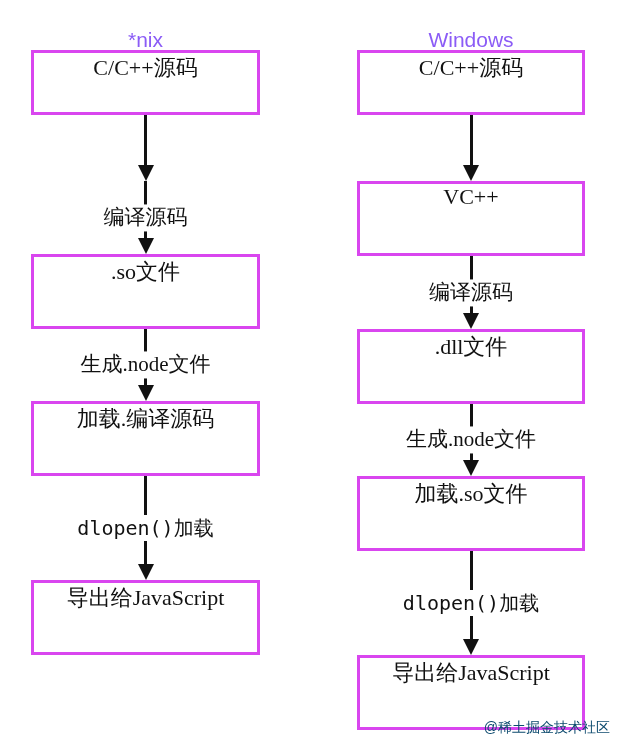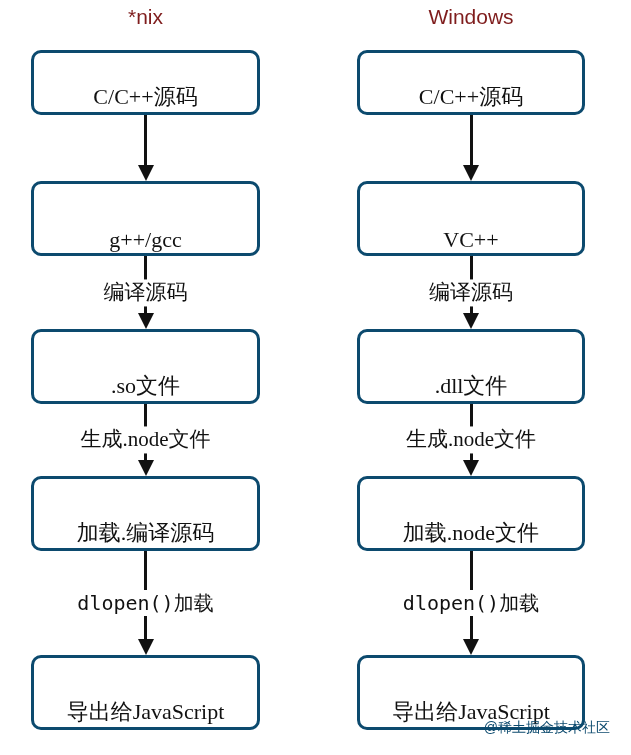--- a/index.html
+++ b/index.html
@@ -21,33 +21,33 @@
     top: 0;
     display: flex;
     flex-direction: column;
     align-items: stretch;
   }
   .col-nix { left: 31px; width: 229px; }
   .col-win { left: 357px; width: 228px; }
   .col-title {
     height: 50px;
     box-sizing: border-box;
-    padding-top: 5px;
+    padding-top: 28px;
     text-align: center;
     font-family: "Liberation Sans", sans-serif;
     font-size: 21px;
-    color: #7f1d1d;
+    color: #8b5cf6;
   }
   .box {
     box-sizing: border-box;
-    border: 3px solid #0c4a6e;
-    border-radius: 10px;
+    border: 3px solid #d946ef;
+    border-radius: 0;
     background: #ffffff;
     display: flex;
-    align-items: flex-end;
+    align-items: flex-start;
     justify-content: center;
     font-size: 22px;
     text-align: center;
   }
   .box-first { height: 65px; }
   .box-std { height: 75px; }
   .edge {
     position: relative;
     width: 100%;
   }
@@ -108,23 +108,20 @@
 
     <div class="box box-first">
       <span>C/C++源码</span>
     </div>
 
     <div class="edge edge-1">
       <div class="line"></div>
       <div class="head"></div>
     </div>
 
-    <div class="box box-std">
-      <span>g++/gcc</span>
-    </div>
 
     <div class="edge edge-2">
       <div class="line"></div>
       <div class="head"></div>
       <div class="edge-label">编译源码</div>
     </div>
 
     <div class="box box-std">
       <span>.so文件</span>
     </div>
@@ -176,21 +173,21 @@
       <span>.dll文件</span>
     </div>
 
     <div class="edge edge-3">
       <div class="line"></div>
       <div class="head"></div>
       <div class="edge-label">生成.node文件</div>
     </div>
 
     <div class="box box-std">
-      <span>加载.node文件</span>
+      <span>加载.so文件</span>
     </div>
 
     <div class="edge edge-4">
       <div class="line"></div>
       <div class="head"></div>
       <div class="edge-label mono-label">dlopen()加载</div>
     </div>
 
     <div class="box box-std">
       <span>导出给JavaScript</span>

